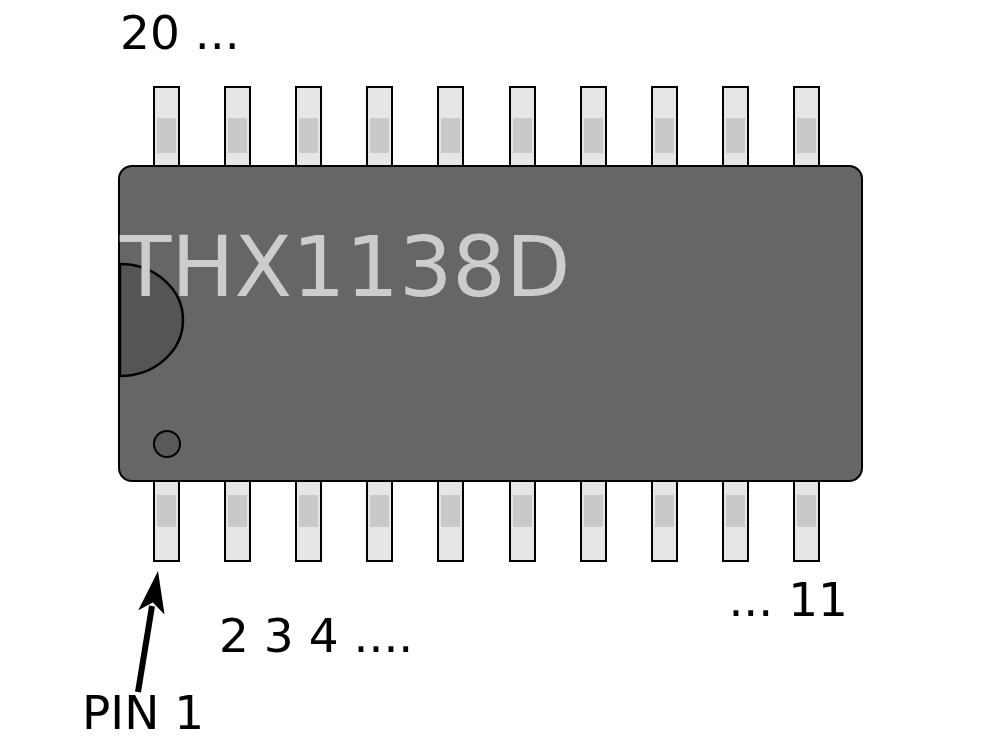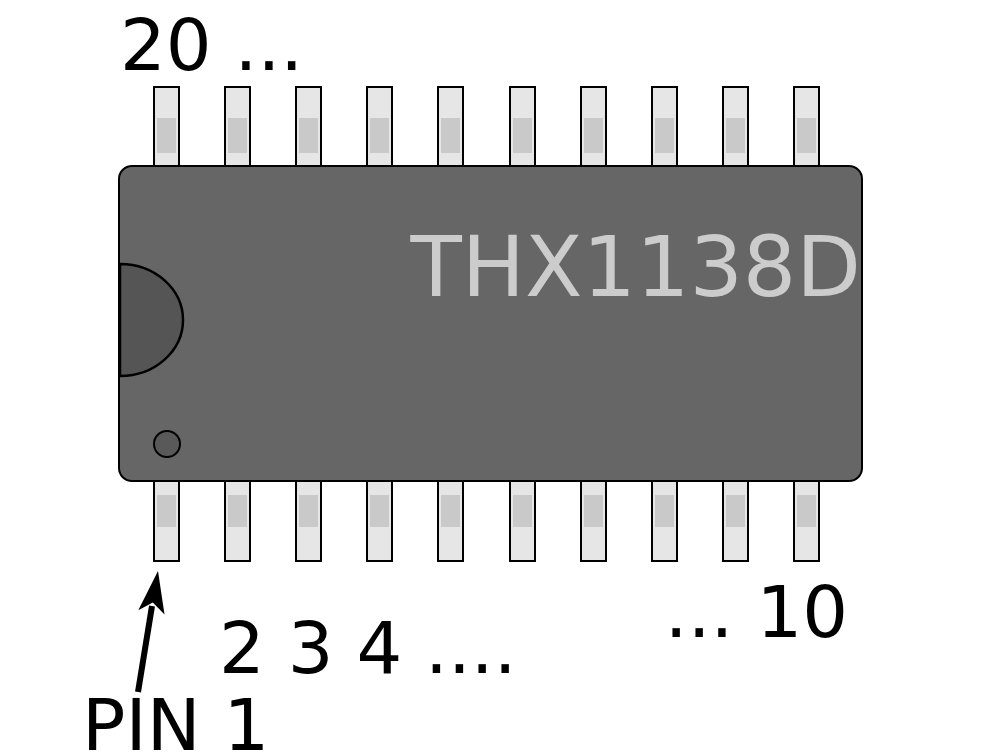--- a/index.html
+++ b/index.html
@@ -36,21 +36,21 @@
     width: 745px; height: 317px;
     box-sizing: border-box;
     background: var(--chip-body, #666666);
     border: 2px solid var(--outline, #000);
     border-radius: 14px;
     z-index: 2;
   }
   .chip-line {
     position: absolute;
     left: 0; width: 100%;
-    text-align: right;
+    text-align: left;
     color: var(--chip-text, #cccccc);
     font-size: 84px;
     line-height: 1;
     white-space: pre;
   }
   .chip-line.line1 { top: 58px; }
   .chip-line.line2 { top: 165px; }
   .notch-svg {
     position: absolute;
     left: -1px; top: 96px;
@@ -62,21 +62,21 @@
     width: 28px; height: 28px;
     box-sizing: border-box;
     border: 2.5px solid var(--outline, #000);
     border-radius: 50%;
     background: var(--dot, #595959);
   }
   
   .label {
     position: absolute;
     color: #000;
-    font-size: 72px;
+    font-size: 47px;
     line-height: 1;
     white-space: pre;
     z-index: 3;
   }
   .label-top-left     { left: 120px;  top: 9px; }
   .label-top-right    { right: 154px; top: 9px; }
   .label-bottom-left  { left: 219px;  top: 576px; margin-top: 36px; }
   .label-bottom-right { right: 152px; top: 576px; }
   .label-pin1         { left: 82px;   top: 689px; }
   
@@ -161,21 +161,21 @@
   <div class="chip">
     <svg class="notch-svg" width="70" height="118" viewBox="0 0 70 118">
       <path d="M 1 1 A 63 56 0 0 1 1 113 Z" fill="#555555" stroke="#000000" stroke-width="2.5"></path>
     </svg>
     <div class="dot"></div>
     <div class="chip-line line1">THX1138D</div>
   </div>
 
   <div class="label label-top-left">20 ...</div>
   <div class="label label-bottom-left">2 3 4 ....</div>
-  <div class="label label-bottom-right">... 10</div>
+  <div class="label label-bottom-right">... 11</div>
   <div class="label label-pin1">PIN 1</div>
 
   <svg class="arrow-svg" width="1000" height="754" viewBox="0 0 1000 754">
     <line x1="138" y1="692" x2="152" y2="606" stroke="#000000" stroke-width="6"></line>
     <polygon points="158,571 164.5,614.5 152.8,602.6 138.3,610.3" fill="#000000"></polygon>
   </svg>
 
 </div>
 
 </body></html>

